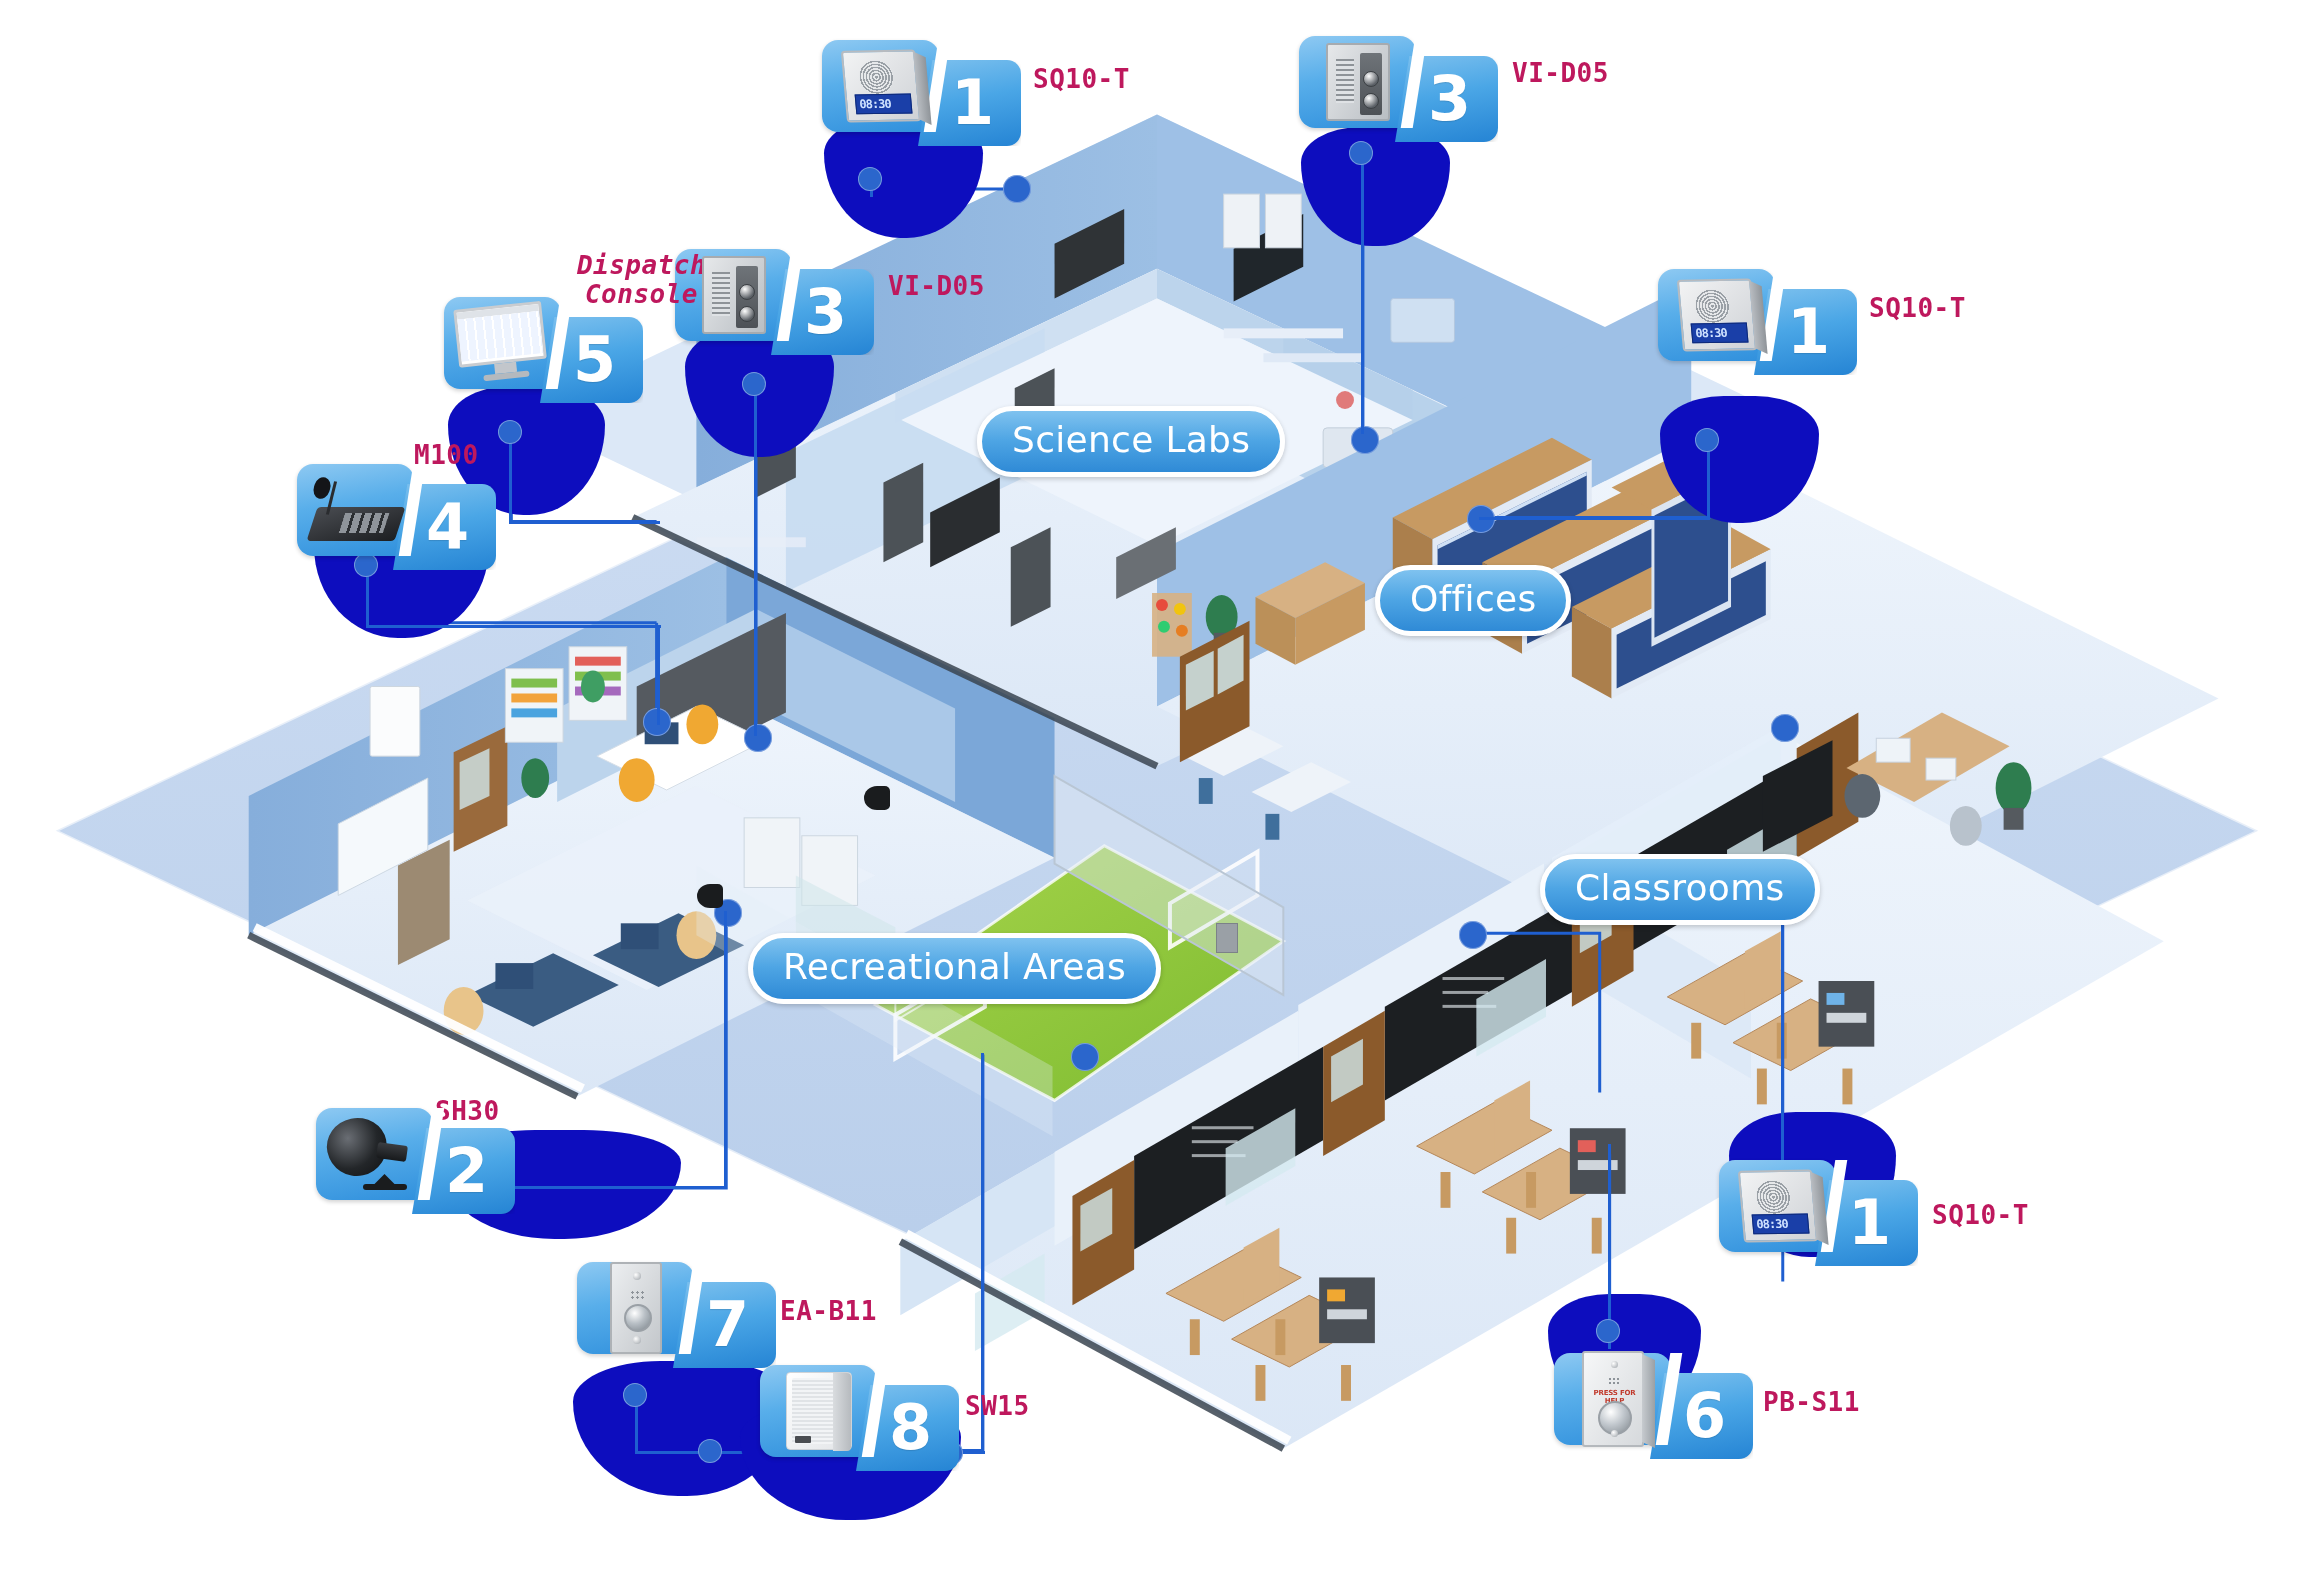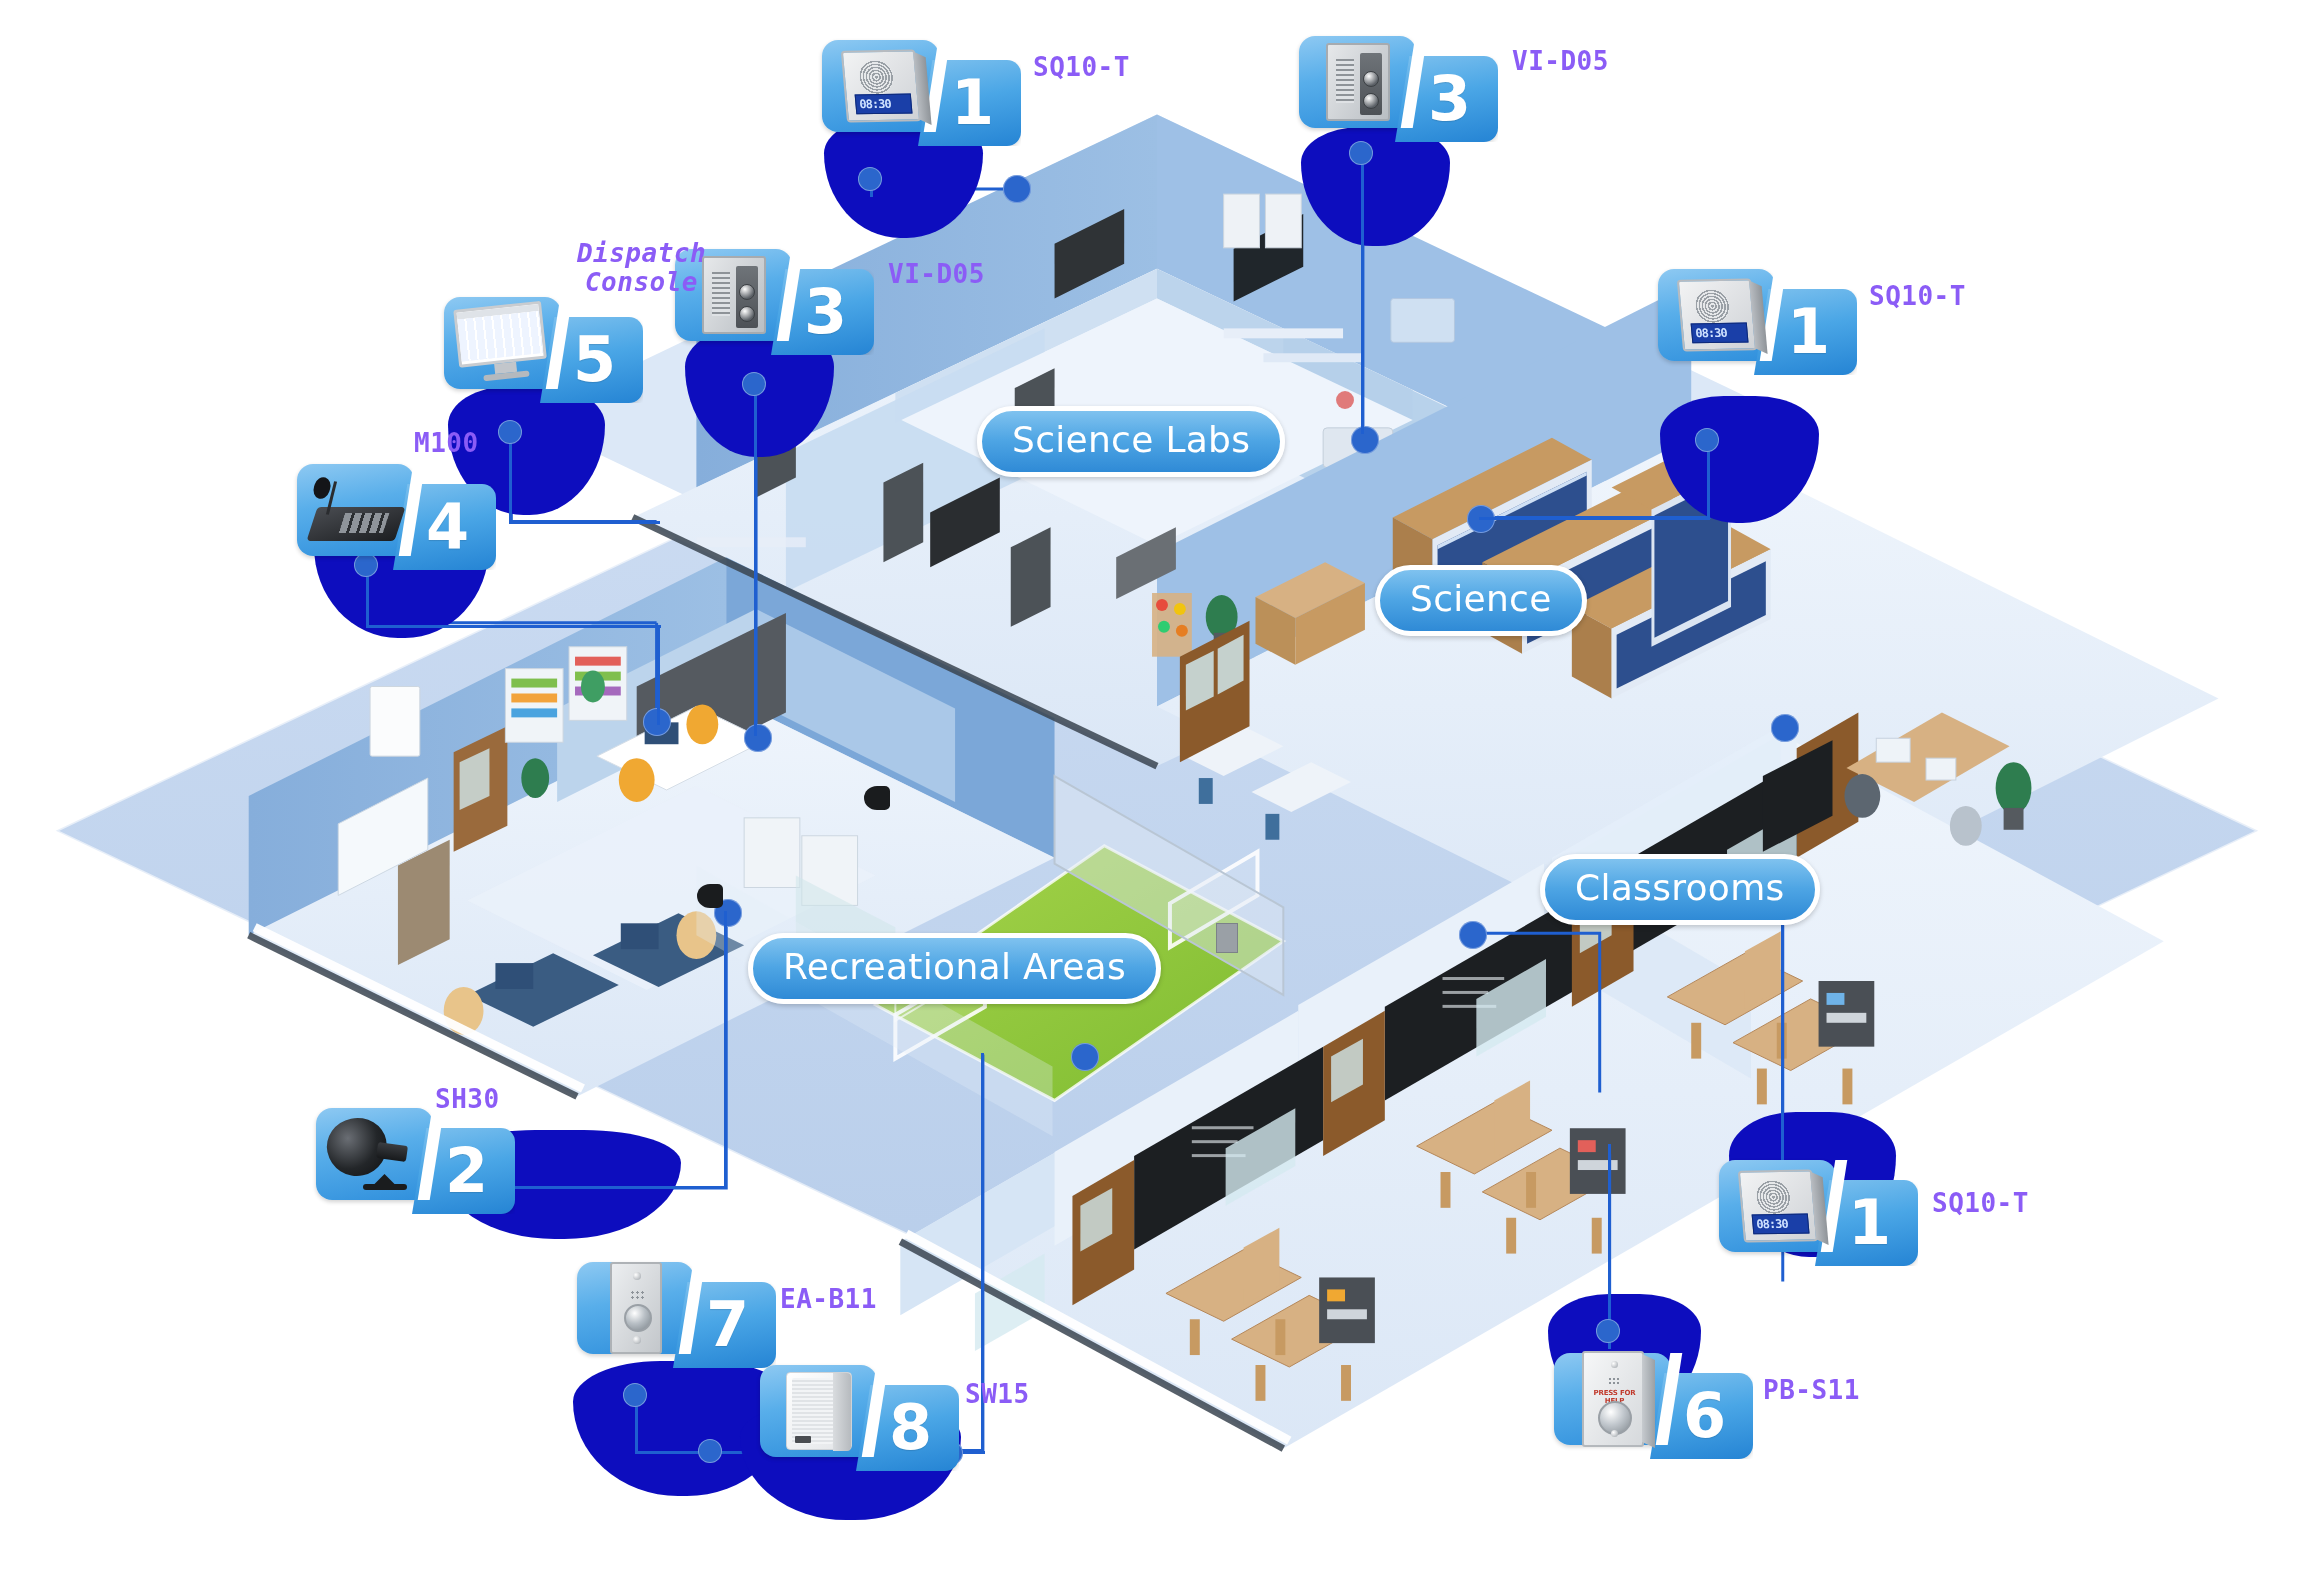--- a/index.html
+++ b/index.html
@@ -39,21 +39,21 @@
     line-height:1; text-shadow: 0 1px 1px rgba(0,0,0,.12);
     margin-left: 6px;
   }
   .callout .card::after{
     content:""; position:absolute; right:-4px; top:0; bottom:0; width:12px;
     background:#ffffff; transform: skewX(-9deg); z-index:3;
   }
   .callout .cap {
     position:absolute; white-space:nowrap;
     font-family:"DejaVu Sans Mono","Liberation Mono",monospace;
-    font-size: 26px; color:#8b5cf6; font-weight:600; letter-spacing:0.5px;
+    font-size: 26px; color:#be185d; font-weight:600; letter-spacing:0.5px;margin-top:12px;
   }
   .callout .cap.two { line-height: 1.12; white-space:pre-line; text-align:center; }
   .callout .dev { position:relative; z-index:4; }
 
   
   .wire { position:absolute; background:#1f5fd0; }
   .wire.v { width:3px; }
   .wire.h { height:3px; }
   .node { position:absolute; width:28px; height:28px; border-radius:50%;
           background:#2b66cc; box-shadow:0 0 0 1px rgba(255,255,255,.35) inset; }
@@ -512,21 +512,21 @@
 
       <polyline points="500,1194 730,1194 730,916"></polyline>
 
       <polyline points="640,1400 640,1458 848,1458"></polyline>
       <polyline points="848,1458 988,1458 988,1060"></polyline>
     </g>
   </svg>
 
   <div class="pill" style="left:977px; top:406px;">Science Labs</div>
 
-  <div class="pill" style="left:1375px; top:565px;">Science</div>
+  <div class="pill" style="left:1375px; top:565px;">Offices</div>
 
 
   <div class="pill" style="left:1540px; top:854px;">Classrooms</div>
 
   <div class="pill" style="left:748px; top:933px;">Recreational Areas</div>
 
   <div class="node" style="left:1003px; top:175px;"></div>
   <div class="node" style="left:1351px; top:426px;"></div>
   <div class="node" style="left:744px; top:724px;"></div>
   <div class="node" style="left:643px; top:708px;"></div>

